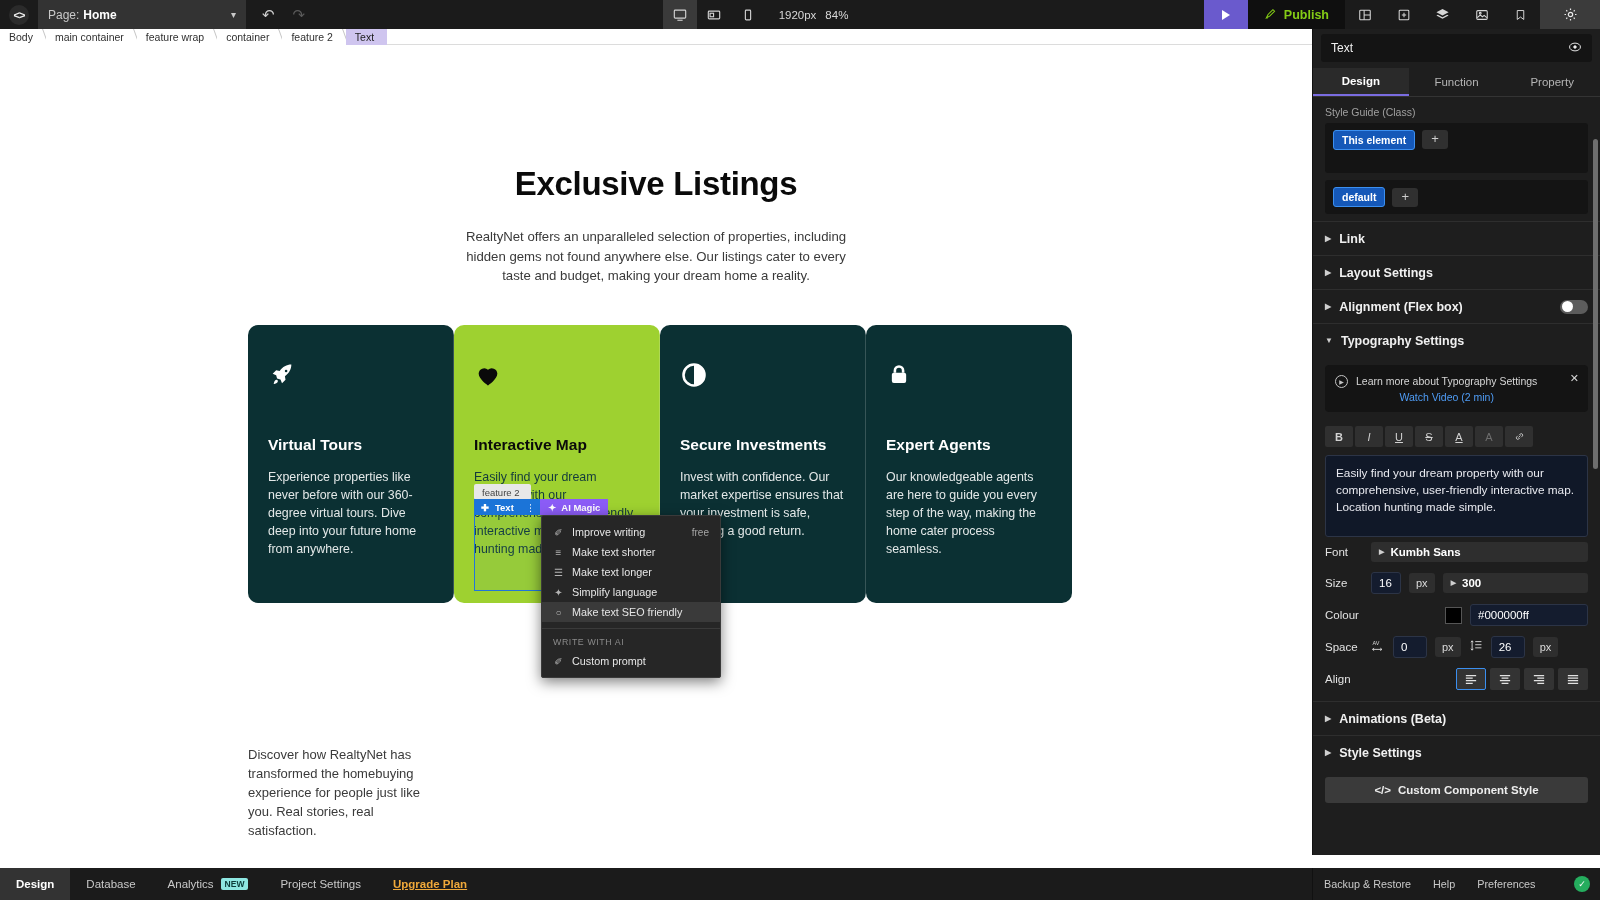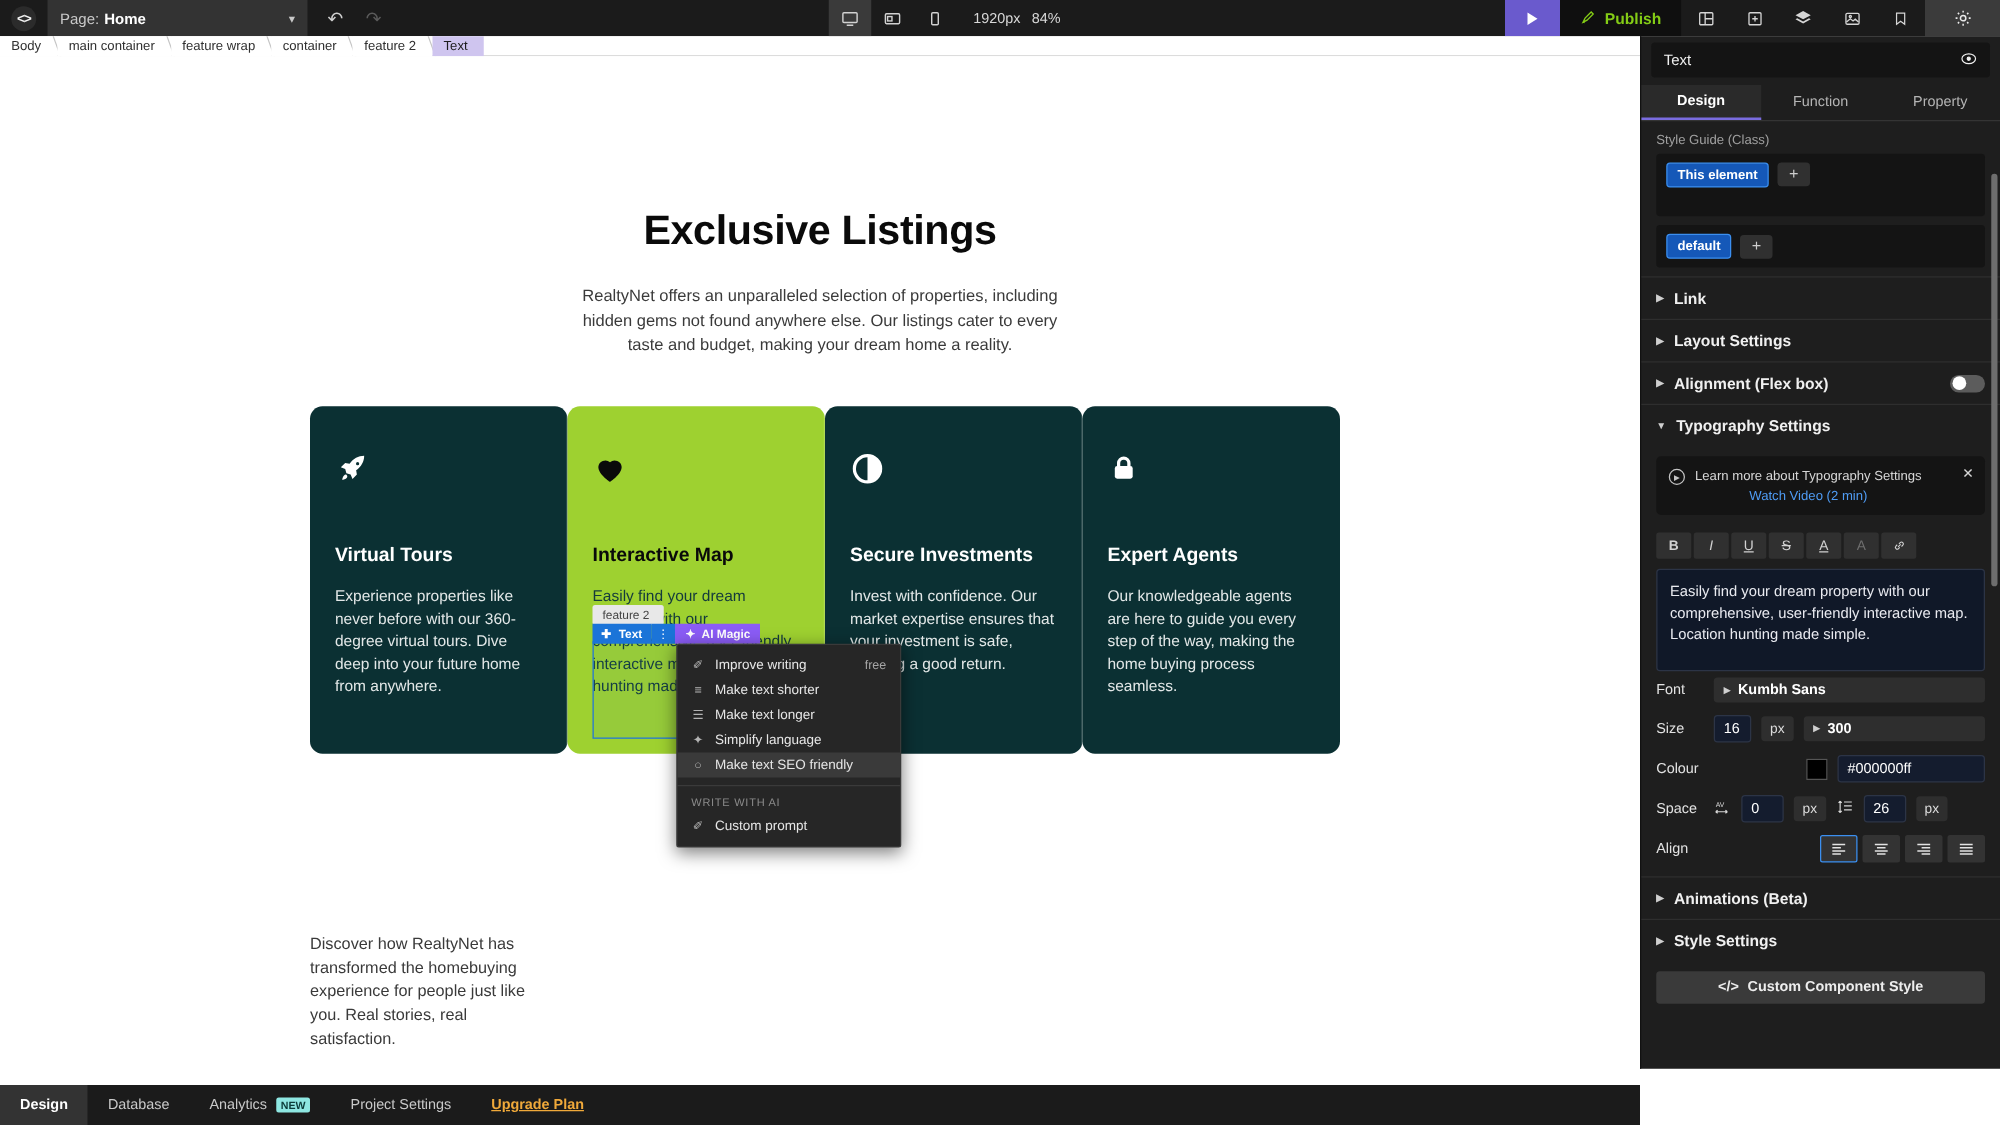--- a/index.html
+++ b/index.html
@@ -464,21 +464,21 @@
       </div>
 
       <div class="fcard teal">
         <div class="ficon">
           <svg width="26" height="28" viewBox="0 0 24 24" fill="currentColor">
             <path d="M7 10V8a5 5 0 0110 0v2h-2.4V8a2.6 2.6 0 00-5.2 0v2z"></path>
             <rect x="5.4" y="10" width="13.2" height="9.4" rx="1.8"></rect>
           </svg>
         </div>
         <h3>Expert Agents</h3>
-        <p>Our knowledgeable agents are here to guide you every step of the way, making the home buying process seamless.</p>
+        <p>Our knowledgeable agents are here to guide you every step of the way, making the home cater process seamless.</p>
       </div>
     </div>
 
     <div class="sel-box"></div>
     <div class="sel-tag">feature 2</div>
     <div class="sel-toolbar">
       <div class="st-blue">
         <span>✚</span>
         <span>Text</span>
       </div>
@@ -699,14 +699,20 @@
     <div class="bb-item active">Design</div>
     <div class="bb-item">Database</div>
     <div class="bb-item">
       <span>Analytics</span>
       <span class="badge-new">NEW</span>
     </div>
     <div class="bb-item">Project Settings</div>
     <div class="bb-item upgrade">Upgrade Plan</div>
   </div>
 
+  <div class="bottombar-right">
+    <div class="bbr-item">Backup &amp; Restore</div>
+    <div class="bbr-item">Help</div>
+    <div class="bbr-item">Preferences</div>
+    <div class="ok-dot">✓</div>
+  </div>
 
 </div>
 
 </body></html>

